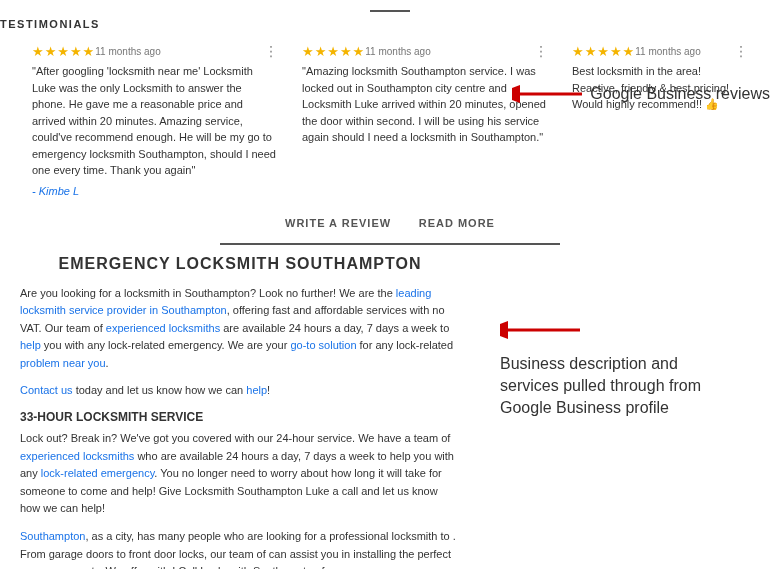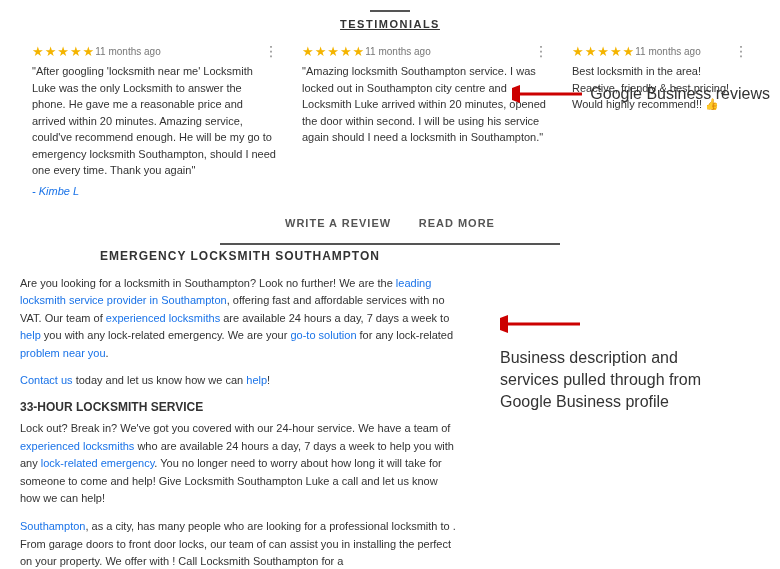--- a/index.html
+++ b/index.html
@@ -13,23 +13,22 @@
     }
 
     .page-container {
       width: 780px;
       padding: 10px 0;
       position: relative;
     }
 
     
     .testimonials-header {
-      text-align: center;
+      text-align: left;
       margin-bottom: 12px;
-      text-decoration: underline;
     }
     .testimonials-divider {
       width: 40px;
       height: 2px;
       background: #555;
       margin: 0 auto 4px auto;
     }
     .testimonials-title {
       font-size: 11px;
       font-weight: bold;
@@ -96,21 +95,21 @@
       font-size: 16px;
       color: #333;
       font-weight: normal;
       line-height: 1.3;
       white-space: nowrap;
     }
 
     
     .action-buttons {
       text-align: center;
-      margin-bottom: 4px;
+      margin-bottom: 10px;
       border-bottom: 2px solid #555;
       padding-bottom: 10px;
       width: 340px;
       margin-left: auto;
       margin-right: auto;
     }
 
     .action-btn {
       display: inline-block;
       font-size: 11px;
@@ -128,21 +127,21 @@
       position: relative;
       display: flex;
     }
 
     .main-content {
       width: 480px;
       padding: 0 20px 20px 20px;
     }
 
     .section-title {
-      font-size: 12px;
+      font-size: 16px;
       font-weight: bold;
       text-align: center;
       letter-spacing: 1px;
       color: #333;
       text-transform: uppercase;
       margin-bottom: 12px;
     }
 
     .content-paragraph {
       font-size: 11px;

